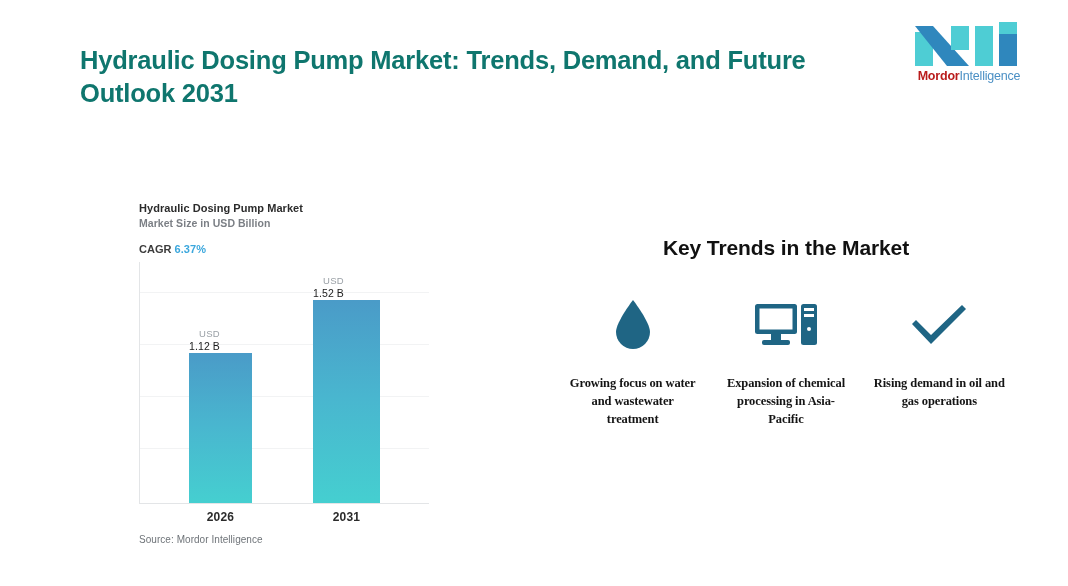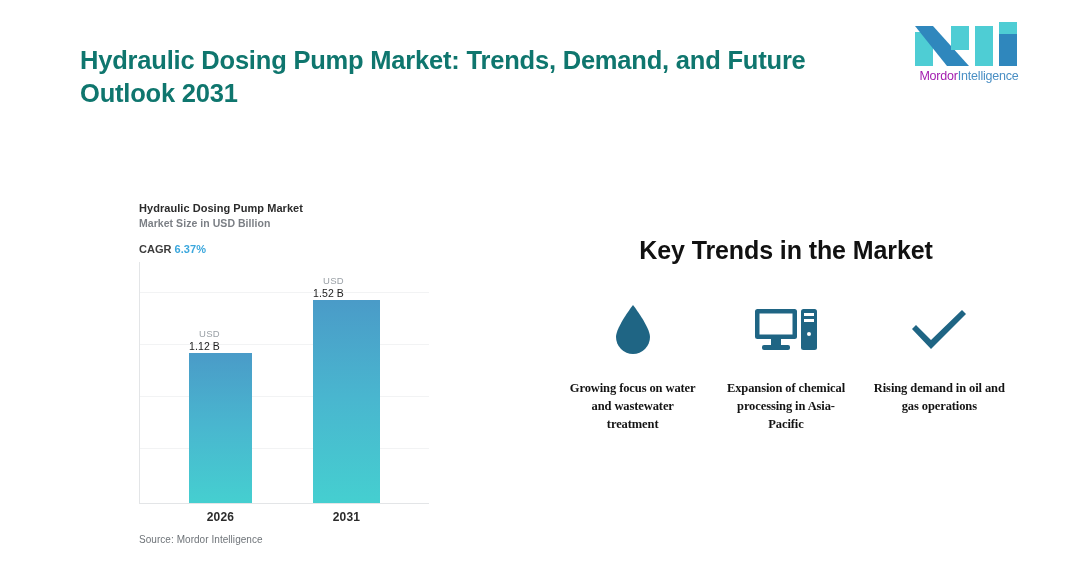--- a/index.html
+++ b/index.html
@@ -42,22 +42,22 @@
     display: block;
   }
   #brand-logo .wordmark {
     margin-top: 2px;
     text-align: center;
     font-size: 12.5px;
     white-space: nowrap;
     line-height: 1;
   }
   #brand-logo .wordmark .w1 {
-    font-weight: normal;
-    color: #a21caf;
+    font-weight: bold;
+    color: #b91c1c;
     letter-spacing: -0.2px;
   }
   #brand-logo .wordmark .w2 {
     font-weight: normal;
     color: #4a8fc4;
     letter-spacing: -0.2px;
   }
 
   
   #chart-panel {
@@ -158,21 +158,21 @@
 
   
   #trends-panel {
     position: absolute;
     left: 556px;
     top: 236px;
     width: 460px;
   }
   #trends-heading {
     text-align: center;
-    font-size: 25px;
+    font-size: 21px;
     font-weight: bold;
     color: #111111;
     letter-spacing: -0.1px;
   }
   #trends-row {
     display: flex;
     margin-top: 38px;
   }
   .trend-item {
     flex: 1 1 0;

